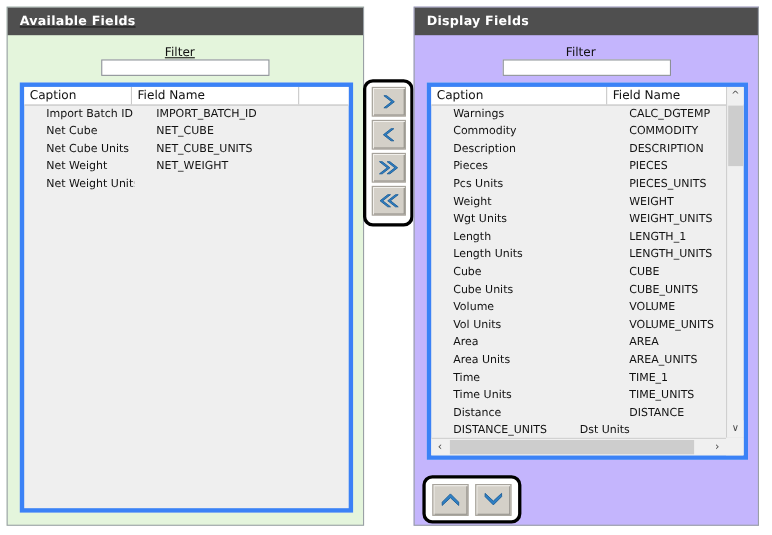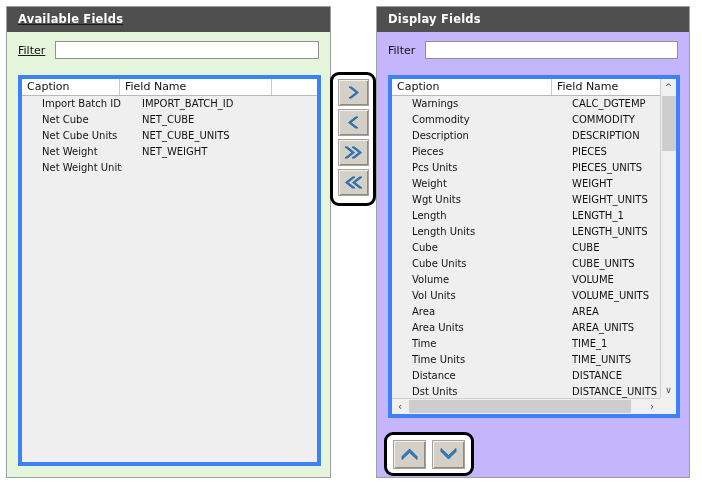--- a/index.html
+++ b/index.html
@@ -49,20 +49,21 @@
     padding-left: 11px;
     letter-spacing: .2px;
     box-sizing: border-box;
   }
 
   
   .filter-row {
     display: flex;
     align-items: center;
     padding: 9px 11px 7px 11px;
+    flex-direction: column;
   }
   .filter-label {
     font-size: 11px;
     margin-right: 10px;
     color: #111;
   }
   .filter-input {
     flex: 1;
     height: 18px;
     box-sizing: border-box;
@@ -408,22 +409,22 @@
       </div>
       <div class="row">
         <div class="cell dp-c1">Time Units</div>
         <div class="cell dp-c2">TIME_UNITS</div>
       </div>
       <div class="row">
         <div class="cell dp-c1">Distance</div>
         <div class="cell dp-c2">DISTANCE</div>
       </div>
       <div class="row">
+        <div class="cell dp-c2">DISTANCE_UNITS</div>
         <div class="cell dp-c1">Dst Units</div>
-        <div class="cell dp-c2">DISTANCE_UNITS</div>
       </div>
     </div>
 
     <div class="vscroll">
       <div class="arrow">^</div>
       <div class="thumb"></div>
       <div class="arrow bottom">∨</div>
     </div>
 
     <div class="hscroll">

